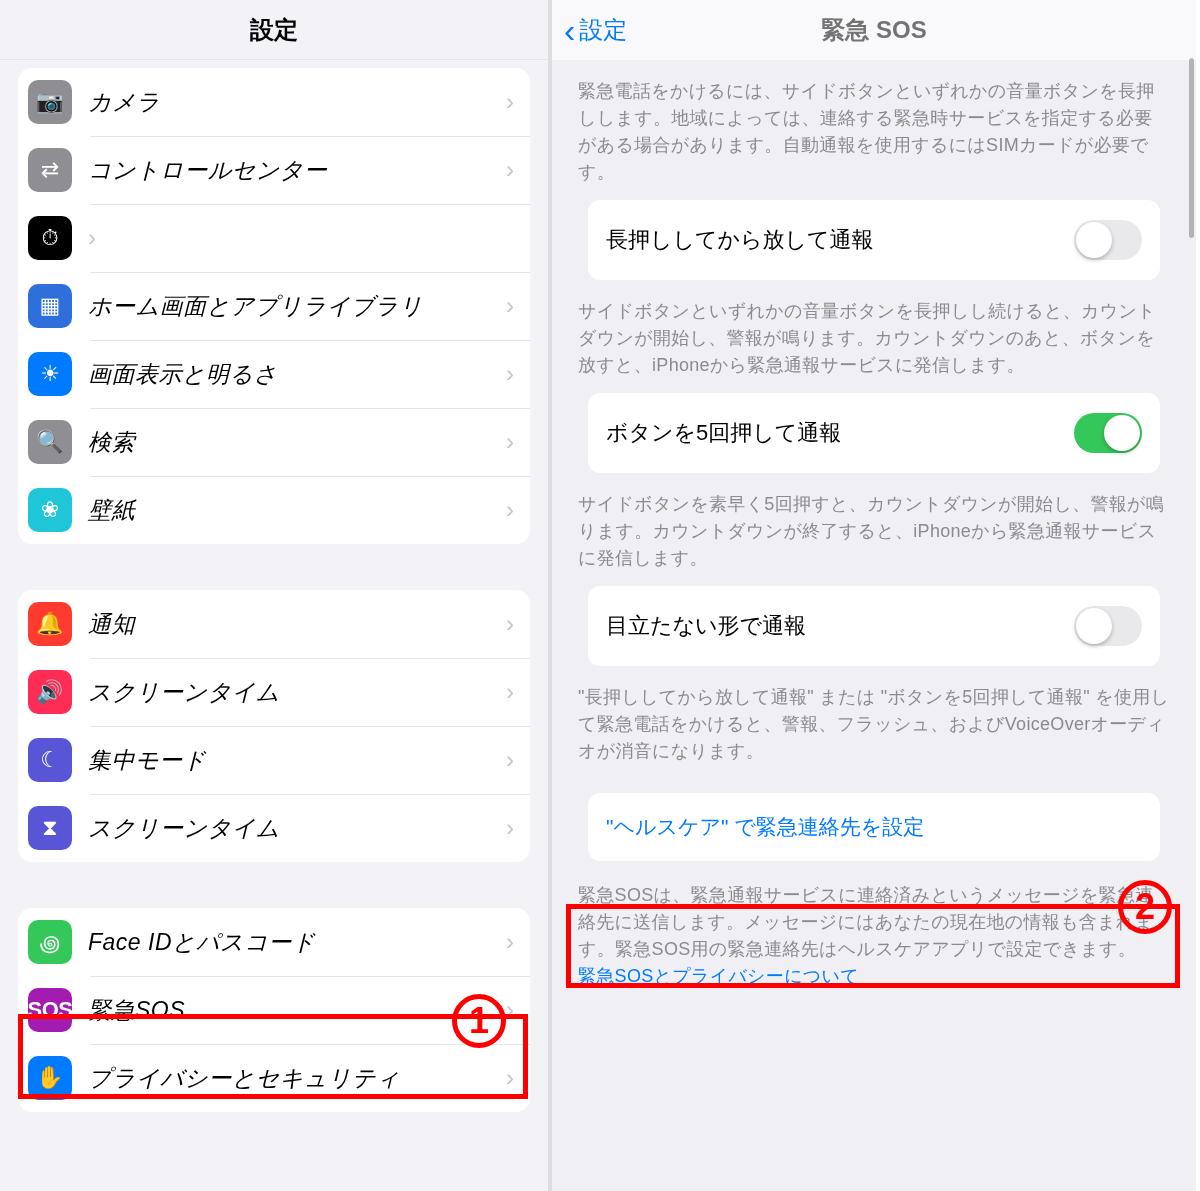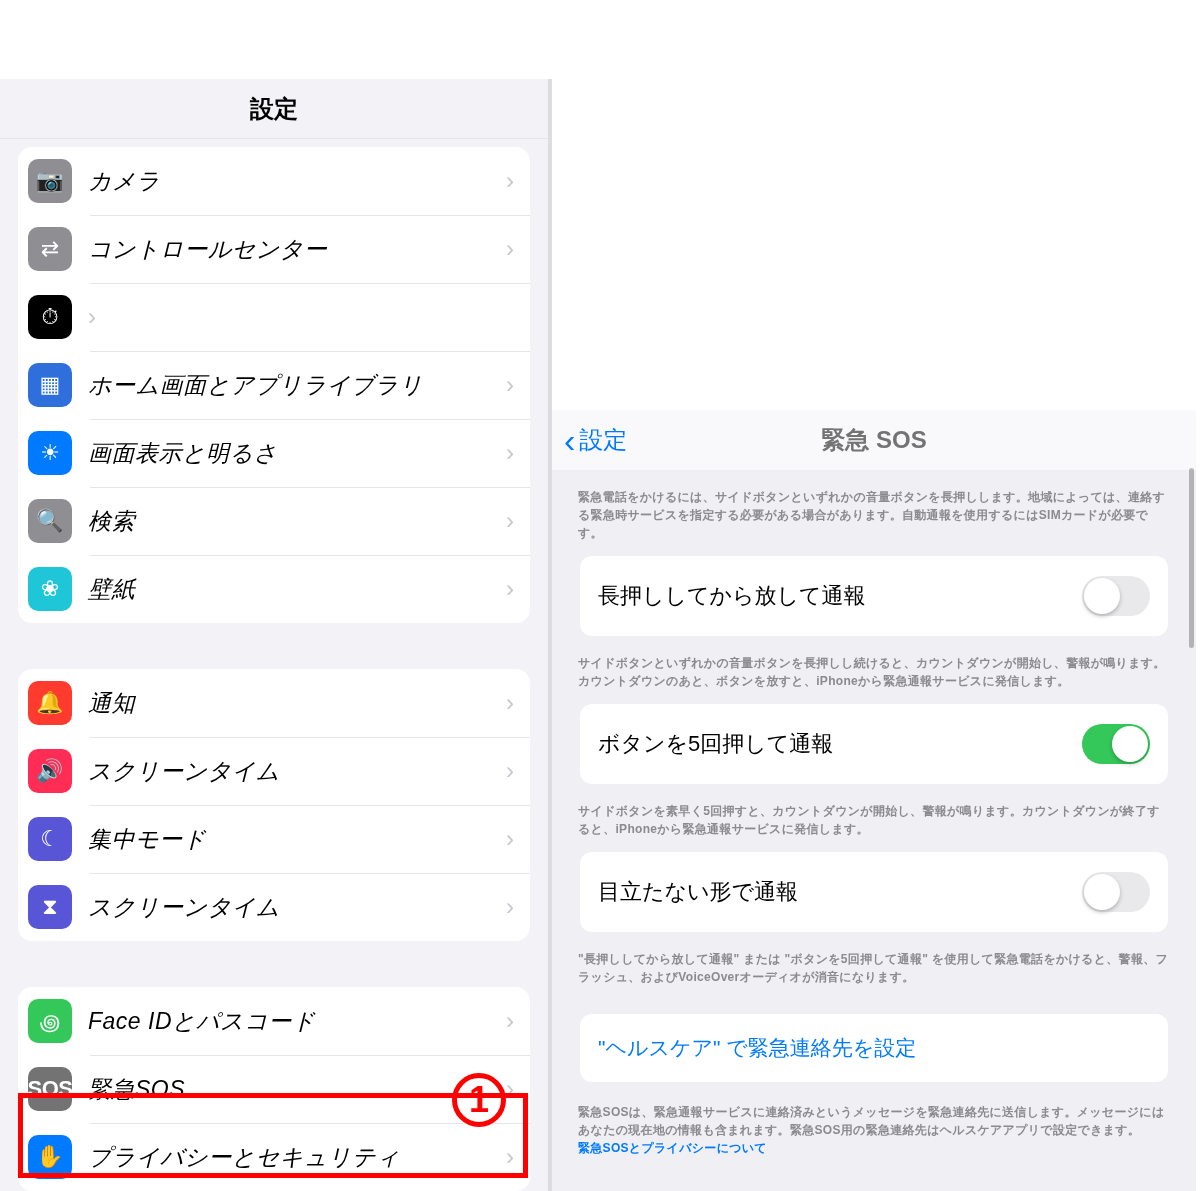--- a/index.html
+++ b/index.html
@@ -1,17 +1,17 @@
 <!DOCTYPE html>
 <html><head>
 <meta charset="utf-8">
 <style>
   * { box-sizing: border-box; font-family: -apple-system, "Hiragino Sans", sans-serif; }
   body { margin: 0; background: #fff; width: 1200px; height: 1191px; overflow: hidden; }
-  .container { display: flex; width: 1200px; height: 1191px; align-items: flex-end; }
+  .container { display: flex; width: 1200px; height: 1191px; }
   .pane { position: relative; overflow: hidden; }
   .left-pane { width: 552px; background: #f2f2f7; border-right: 4px solid #dcdce1; }
   .right-pane { width: 644px; background: #efeff4; position: relative; }
 
   
   .left-header {
     height: 60px; background: #f2f2f7;
     display: flex; align-items: center; justify-content: center;
     font-size: 24px; font-weight: 600; color: #000;
     border-bottom: 1px solid rgba(0,0,0,0.05);
@@ -52,21 +52,21 @@
   .ic-standby  { background: #000; }
   .ic-home     { background: #2f6fdb; }
   .ic-display  { background: #007aff; }
   .ic-search   { background: #8e8e93; }
   .ic-wall     { background: #1ec6d8; }
   .ic-notif    { background: #ff3b30; }
   .ic-sound    { background: #ff2d55; }
   .ic-focus    { background: #5856d6; }
   .ic-screen   { background: #5856d6; }
   .ic-faceid   { background: #34c759; }
-  .ic-sos      { background: #737373; font-size: 17px; font-weight: 700; letter-spacing: -0.5px; }
+  .ic-sos      { background: #a21caf; font-size: 17px; font-weight: 700; letter-spacing: -0.5px; }
   .ic-privacy  { background: #007aff; }
 
   
   .right-header {
     height: 60px; background: #f9f9fb;
     display: flex; align-items: center;
     position: relative;
   }
   .right-header .back {
     position: absolute; left: 12px; top: 0; bottom: 0;
@@ -76,28 +76,27 @@
   .right-header .back .chev { font-size: 34px; font-weight: 300; margin-right: 4px; line-height: 1; }
   .right-header .title {
     flex: 1; text-align: center;
     font-size: 24px; font-weight: 600; color: #737373;
   }
 
   .right-content { padding: 0 0 20px 0; }
 
   .explain {
     margin: 18px 26px 14px 26px;
-    font-size: 12px; line-height: 1.5; color: #8a8a8f;
+    font-size: 18px; line-height: 1.5; color: #8a8a8f;
     letter-spacing: 0.3px;
-    font-weight: bold;
   }
 
   .cell {
     background: #fff;
-    margin: 0 28px;
+    margin: 0 36px;
     border-radius: 12px;
     padding: 20px 18px;
     display: flex; align-items: center;
     font-size: 22px;
     color: #000;
   }
   .cell .cell-label { flex: 1; }
 
   .cell.link { color: #007aff; font-size: 21px; }
 

